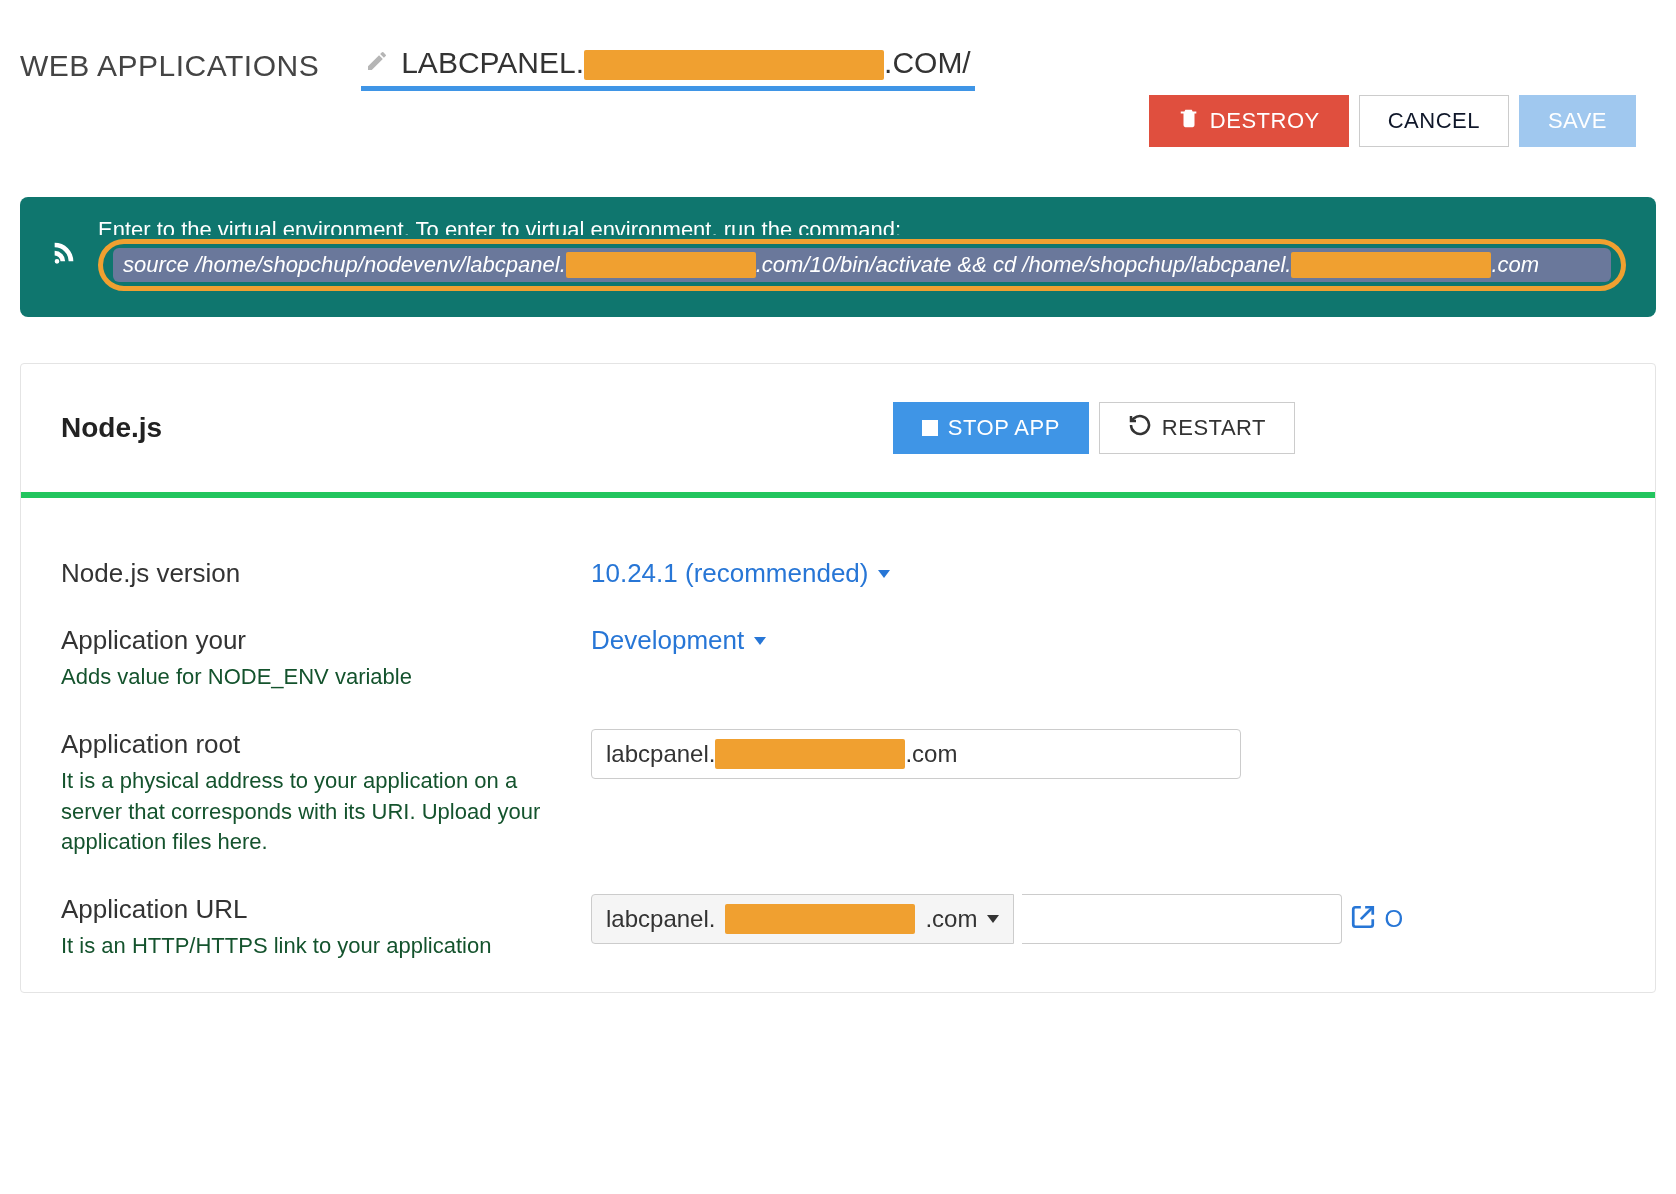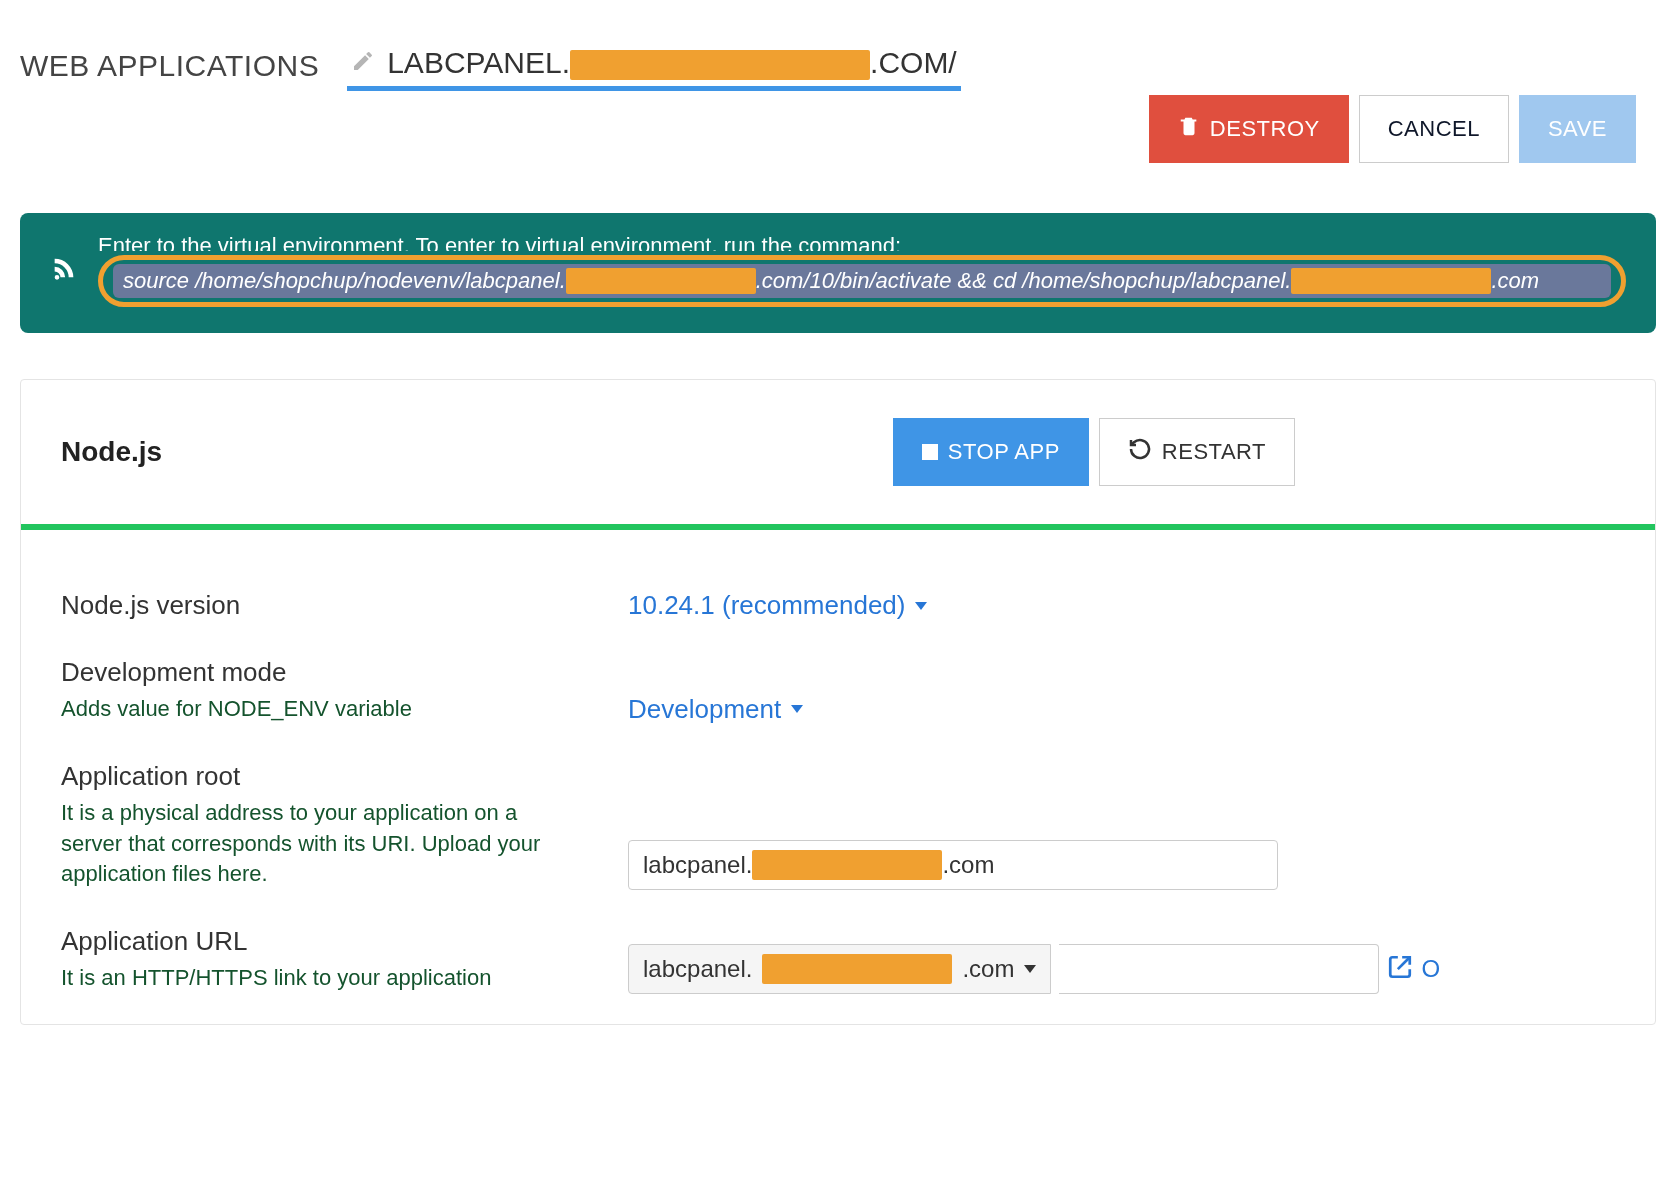--- a/index.html
+++ b/index.html
@@ -6,21 +6,21 @@
 body {
   font-family: -apple-system, BlinkMacSystemFont, "Segoe UI", Helvetica, Arial, sans-serif;
   background: #fff;
   color: #333;
   width: 1676px;
   padding: 40px 20px 20px 20px;
 }
 .header-row {
   display: flex;
   align-items: center;
-  gap: 28px;
+  gap: 42px;
   margin-bottom: 10px;
   text-align: right;
 }
 .page-title {
   font-size: 30px;
   font-weight: 400;
   color: #444;
   letter-spacing: 0.5px;
 }
 .app-name-wrap {
@@ -50,21 +50,21 @@
   gap: 10px;
   margin-top: -6px;
   margin-bottom: 50px;
   padding-right: 20px;
 }
 .btn {
   display: inline-flex;
   align-items: center;
   justify-content: center;
   gap: 10px;
-  height: 68px;
+  height: 52px;
   padding: 8px 28px;
   font-size: 22px;
   font-weight: 500;
   border: 1px solid transparent;
   cursor: pointer;
   letter-spacing: 0.5px;
   font-family: inherit;
 }
 .btn-destroy { background: #e04f3e; color: #fff; }
 .btn-cancel  { background: #fff; color: #0f172a; border-color: #ccc; }
@@ -121,21 +121,21 @@
   display:flex;
   align-items:center;
   padding: 38px 40px;
   border-bottom: 6px solid #22c55e;
 }
 .card-title { font-size: 28px; font-weight: 700; color:#222; flex:none; }
 .card-head-spacer { flex:1; }
 .card-head-actions { display:flex; gap:10px; margin-right:320px;}
 
 .form-area { padding: 60px 40px 30px 40px; display:flex; flex-direction:column; gap:36px; }
-.form-row { display:flex; align-items:flex-end;gap:37px; }
+.form-row { display:flex; align-items:flex-start; }
 .form-label-col { width: 530px; }
 .form-label { font-size: 26px; color:#333; }
 .form-help  { font-size: 22px; color:#14532d; margin-top: 6px; max-width: 480px; line-height:1.4;}
 .form-value-col { flex:1; display:flex; align-items:center; gap:8px;}
 .link-select { color:#2776d6; font-size:26px; display:inline-flex; align-items:center; gap:10px; cursor:pointer;}
 .caret-down { width:0;height:0;border-left:6px solid transparent;border-right:6px solid transparent;border-top:8px solid #2776d6; }
 .caret-down-dark { width:0;height:0;border-left:6px solid transparent;border-right:6px solid transparent;border-top:8px solid #333; }
 
 .text-input {
   height: 50px;
@@ -262,21 +262,21 @@
       <div class="form-value-col">
         <div class="link-select">
           <span>10.24.1 (recommended)</span>
           <span class="caret-down"></span>
         </div>
       </div>
     </div>
 
     <div class="form-row">
       <div class="form-label-col">
-        <div class="form-label">Development mode</div>
+        <div class="form-label">Application your</div>
         <div class="form-help">Adds value for NODE_ENV variable</div>
       </div>
       <div class="form-value-col">
         <div class="link-select">
           <span>Development</span>
           <span class="caret-down"></span>
         </div>
       </div>
     </div>
 

